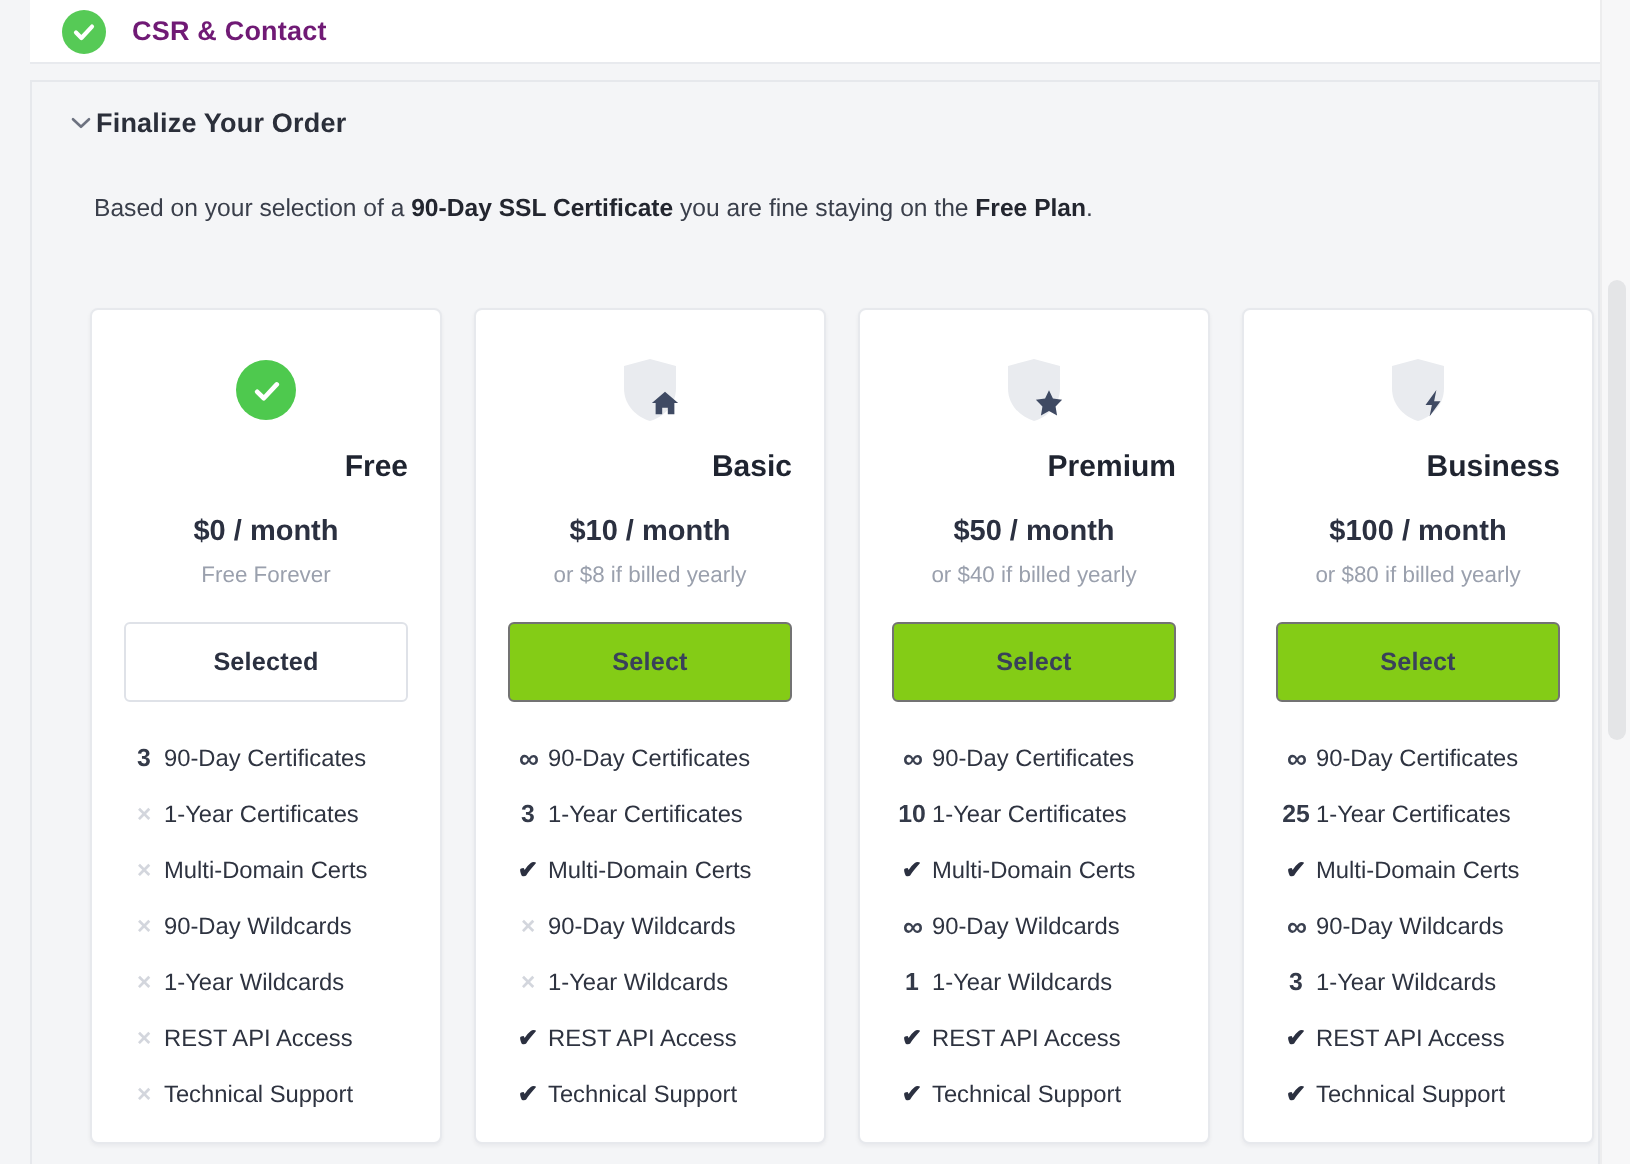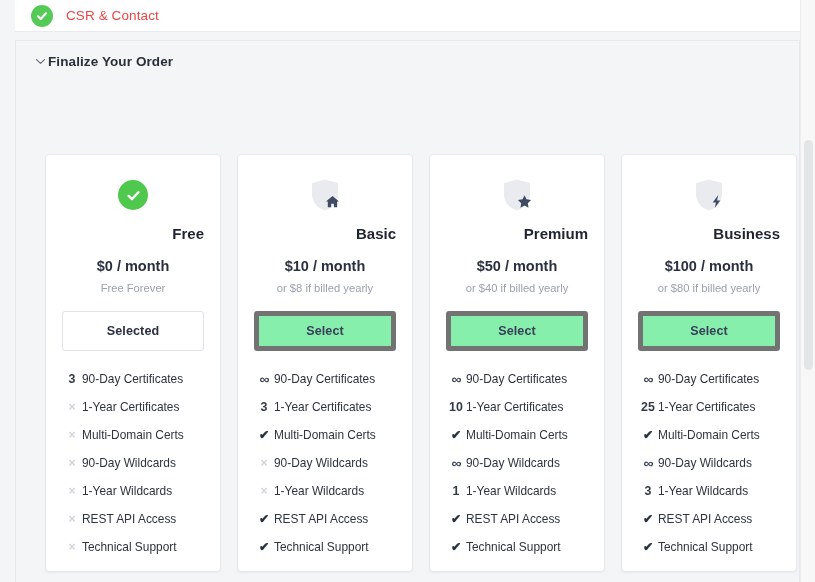--- a/index.html
+++ b/index.html
@@ -39,22 +39,22 @@
     background: #56ca56;
     display: inline-flex;
     align-items: center;
     justify-content: center;
     flex: 0 0 auto;
   }
   .check-circle svg { display:block; }
   .step-done-label {
     margin-left: 13px;
     font-size: 13.5px;
-    font-weight: normal;
-    color: #ef4444;
+    font-weight: bold;
+    color: #701a75;
     letter-spacing: .1px;
   }
 
   
   .panel {
     position: absolute;
     left: 15px;
     top: 40px;
     width: 785px;
     min-height: 542px;
@@ -181,22 +181,22 @@
     letter-spacing: .1px;
     cursor: pointer;
     font-family: "Liberation Sans", sans-serif;
   }
   .plan-btn.selected {
     background: #ffffff;
     border: 1px solid #dfe2e8;
     color: #2b3040;
   }
   .plan-btn.select {
-    background: #86efac;
-    border: 5px solid #737373;
+    background: #84cc16;
+    border: 1px solid #737373;
     color: #39415a;
   }
 
   .features {
     list-style: none;
     margin-top: 14px;
   }
   .feature {
     display: flex;
     align-items: center;
@@ -256,20 +256,21 @@
     <div class="panel-header">
       <span class="chevron">
         <svg width="13" height="13" viewBox="0 0 13 13" aria-hidden="true">
           <path d="M2.5 4.6 L6.5 8.4 L10.5 4.6" fill="none" stroke="currentColor" stroke-width="1.3" stroke-linecap="round" stroke-linejoin="round"></path>
         </svg>
       </span>
       <span class="panel-title">Finalize Your Order</span>
     </div>
 
     <div class="panel-desc">
+      <div><span>Based on your selection of a </span><b>90-Day SSL Certificate</b><span> you are fine staying on the </span><b>Free Plan</b><span>.</span></div>
     </div>
 
     <div class="cards" id="cards">
         <div class="card">
           <div class="card-icon-wrap">
             <span class="badge-green">
               <svg width="17" height="17" viewBox="0 0 16 16">
                 <path d="M3.4 8.4 L6.5 11.4 L12.6 4.9" fill="none" stroke="#fff" stroke-width="2.2" stroke-linecap="round" stroke-linejoin="round"></path>
               </svg>
             </span>

